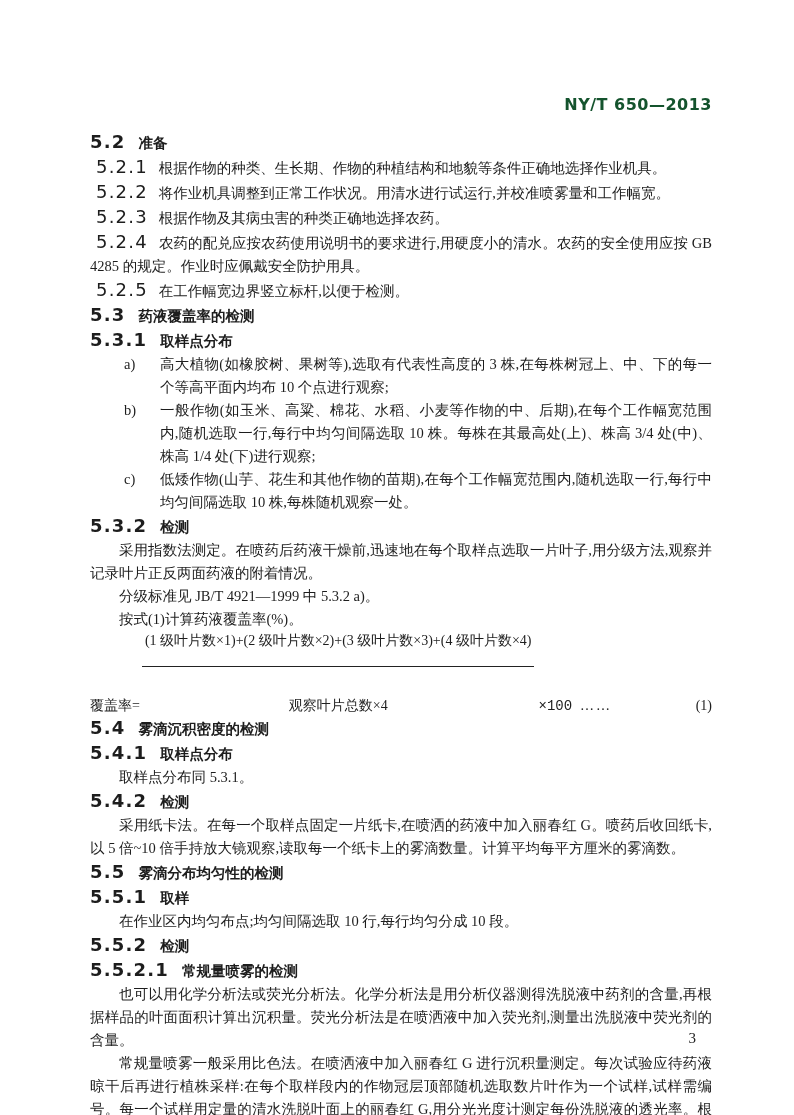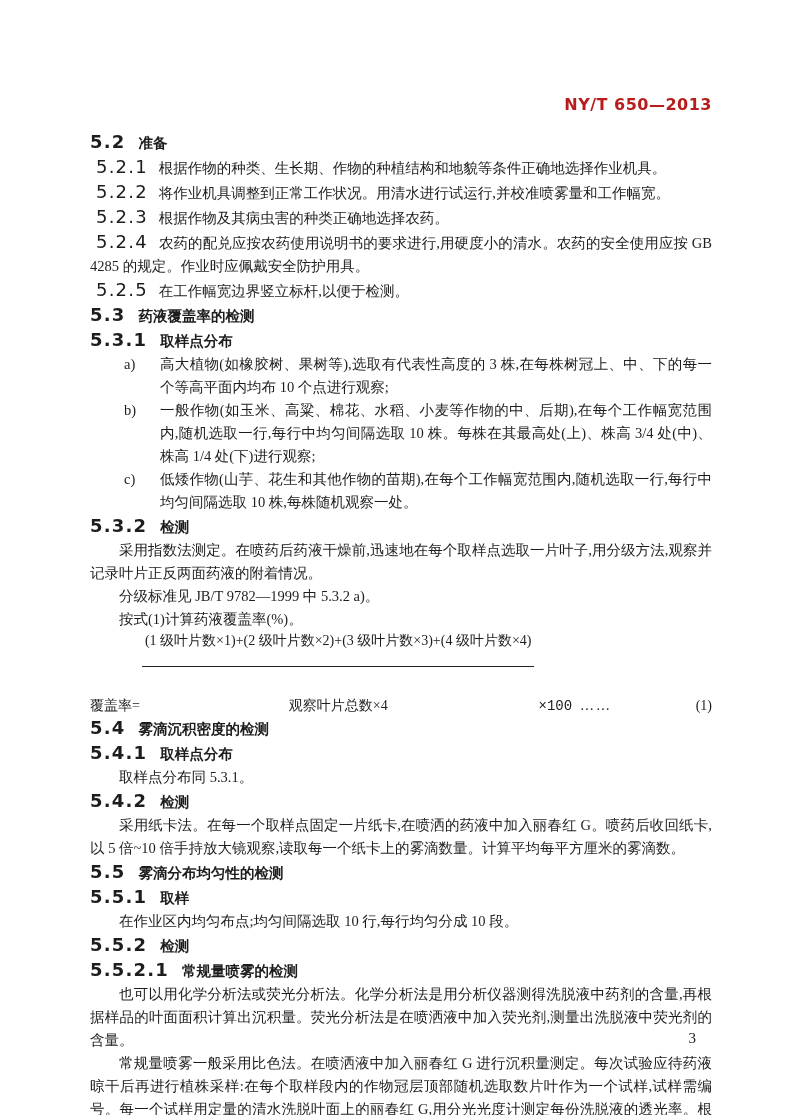--- a/index.html
+++ b/index.html
@@ -11,21 +11,21 @@
     font-family:"Liberation Serif", serif;
     overflow:hidden;
   }
   .header-code {
     position:absolute;
     top:95px; right:82px;
     font-family:"DejaVu Sans", sans-serif;
     font-weight:bold;
     font-size:16px;
     letter-spacing:0.5px;
-    color:#b91c1c;
+    color:#14532d;
   }
   .body-area {
     position:absolute;
     left:90px; top:130px;
     width:622px;
     font-size:14.5px;
     line-height:23px;
     text-align:justify;
     text-justify:inter-ideograph;
   }
@@ -103,21 +103,21 @@
       <div class="list-item">
         <span class="label">b)</span>
         <span class="text">一般作物(如玉米、高粱、棉花、水稻、小麦等作物的中、后期),在每个工作幅宽范围内,随机选取一行,每行中均匀间隔选取 10 株。每株在其最高处(上)、株高 3/4 处(中)、株高 1/4 处(下)进行观察;</span>
       </div>
       <div class="list-item">
         <span class="label">c)</span>
         <span class="text">低矮作物(山芋、花生和其他作物的苗期),在每个工作幅宽范围内,随机选取一行,每行中均匀间隔选取 10 株,每株随机观察一处。</span>
       </div>
       <div class="heading"><span class="num">5.3.2</span><span class="title">检测</span></div>
       <p class="para">采用指数法测定。在喷药后药液干燥前,迅速地在每个取样点选取一片叶子,用分级方法,观察并记录叶片正反两面药液的附着情况。</p>
-      <p class="para">分级标准见 JB/T 9782—1999 中 5.3.2 a)。</p>
+      <p class="para">分级标准见 JB/T 4921—1999 中 5.3.2 a)。</p>
       <p class="para">按式(1)计算药液覆盖率(%)。</p>
       <div class="formula">
         <span class="f-label">覆盖率=</span>
         <span class="frac">
           <span class="fnum">(1 级叶片数×1)+(2 级叶片数×2)+(3 级叶片数×3)+(4 级叶片数×4)</span>
           <span class="fden">观察叶片总数×4</span>
         </span>
         <span class="f-mult">×100</span>
         <span class="f-dots">……</span>
         <span class="f-eqnum">(1)</span>

